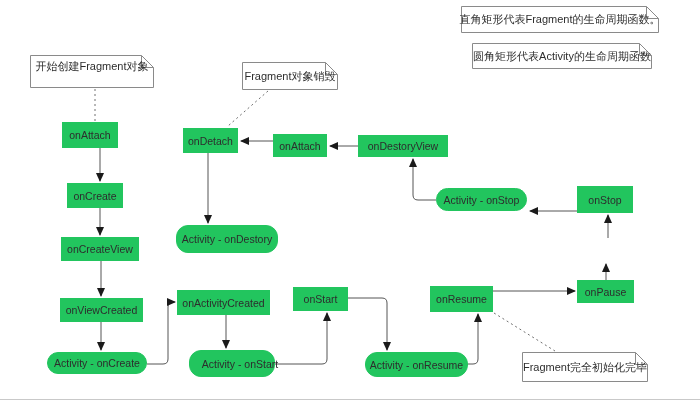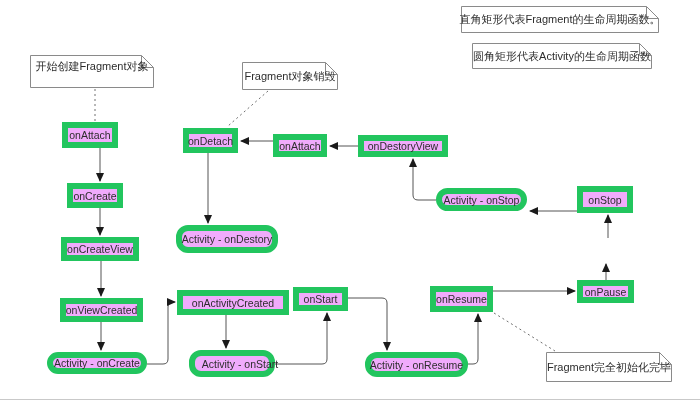--- a/index.html
+++ b/index.html
@@ -3,57 +3,57 @@
 <meta charset="utf-8">
 <style>
   html,body{margin:0;padding:0;background:#ffffff;}
   .stage{
     position:relative;width:700px;height:400px;background:#ffffff;
     font-family:"Liberation Sans","DejaVu Sans",sans-serif;
     overflow:hidden;border-bottom:1px solid #c9c9c9;box-sizing:border-box;
   }
   svg.connectors{position:absolute;left:0;top:0;width:700px;height:400px;}
   .node{
-    position:absolute;box-sizing:border-box;background:#f0abfc;
-    border:6px solid #22c55e;display:flex;align-items:center;justify-content:center;
+    position:absolute;box-sizing:border-box;background:#22c55e;
+    border:1px solid #22c55e;display:flex;align-items:center;justify-content:center;
     font-size:10.5px;color:#2d2d2d;white-space:nowrap;z-index:2;
   }
   .round{border-radius:12px;}
   .note{
     position:absolute;box-sizing:border-box;display:flex;align-items:center;justify-content:center;
     font-size:11px;color:#2d2d2d;white-space:nowrap;z-index:2;
   }
   .note .shape{position:absolute;left:0;top:0;}
   .note .lbl{position:relative;z-index:1;}
   .note.top-align{align-items:flex-start;padding-top:4px;}
 
   
   #n-onattach{left:62px;top:122px;width:56px;height:26px;}
   #n-oncreate{left:67px;top:183px;width:56px;height:25px;}
   #n-oncreateview{left:61px;top:237px;width:78px;height:24px;}
   #n-onviewcreated{left:60px;top:298px;width:83px;height:24px;}
-  #n-onactivitycreated{left:177px;top:290px;width:112px;height:25px;}
+  #n-onactivitycreated{left:177px;top:290px;width:93px;height:25px;}
   #n-onstart{left:293px;top:287px;width:55px;height:24px;}
   #n-onresume{left:430px;top:286px;width:63px;height:26px;}
   #n-onpause{left:577px;top:280px;width:57px;height:23px;}
   #n-onstop{left:577px;top:186px;width:56px;height:27px;}
   #n-ondestoryview{left:358px;top:135px;width:90px;height:22px;}
   #n-ondestory{left:273px;top:134px;width:54px;height:23px;}
   #n-ondetach{left:183px;top:128px;width:55px;height:25px;}
   #a-oncreate{left:47px;top:352px;width:100px;height:22px;}
   #a-onstart{left:189px;top:350px;width:86px;height:27px;padding-left:16px;}
   #a-onresume{left:365px;top:352px;width:103px;height:25px;}
   #a-onpause{left:554px;top:238px;width:94px;height:24px;}
   #a-onstop{left:436px;top:188px;width:91px;height:23px;}
   #a-ondestory{left:176px;top:225px;width:102px;height:28px;}
   #note-rect-legend{left:461px;top:6px;width:198px;height:27px;}
   #note-round-legend{left:472px;top:43px;width:180px;height:26px;}
   #note-start{left:30px;top:55px;width:124px;height:33px;}
   #note-destroy{left:242px;top:62px;width:96px;height:28px;}
-  #note-init{left:522px;top:352px;width:126px;height:30px;margin-left:24px;}
+  #note-init{left:522px;top:352px;width:126px;height:30px;}
 </style>
 </head>
 <body>
 
 <div class="stage">
 
   <svg class="connectors" viewBox="0 0 700 400">
     <defs>
       <marker id="ah" markerUnits="userSpaceOnUse" markerWidth="9" markerHeight="8" refX="8" refY="4" orient="auto">
         <path d="M0 0 L9 4 L0 8 Z" fill="#1a1a1a"></path>

